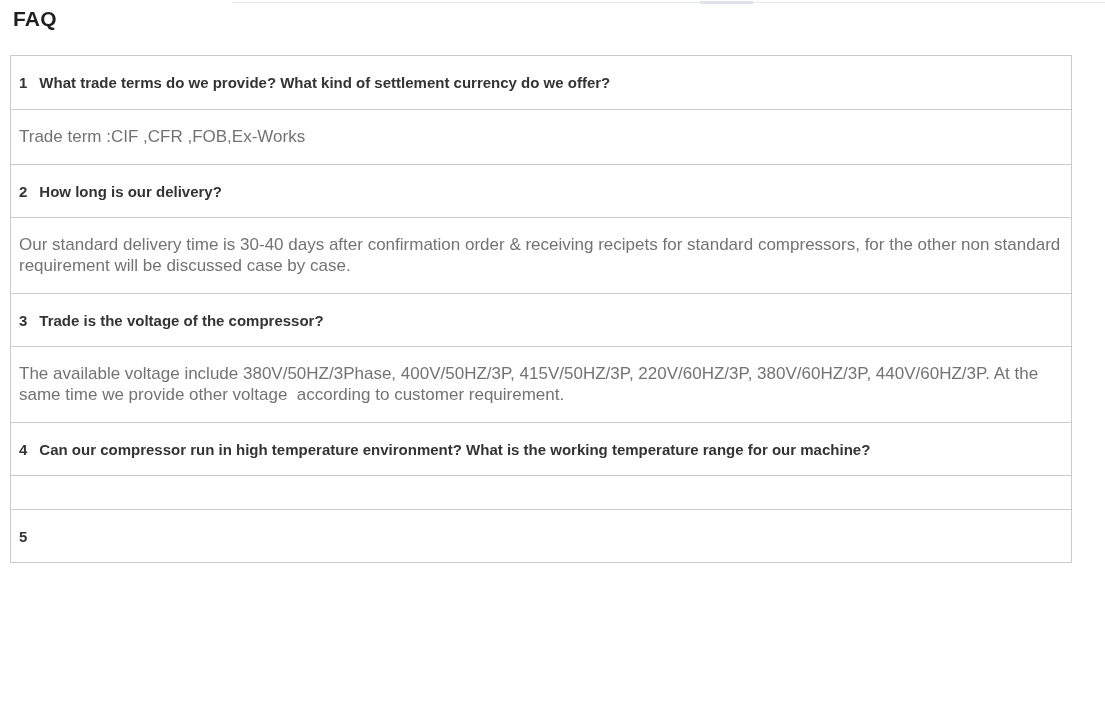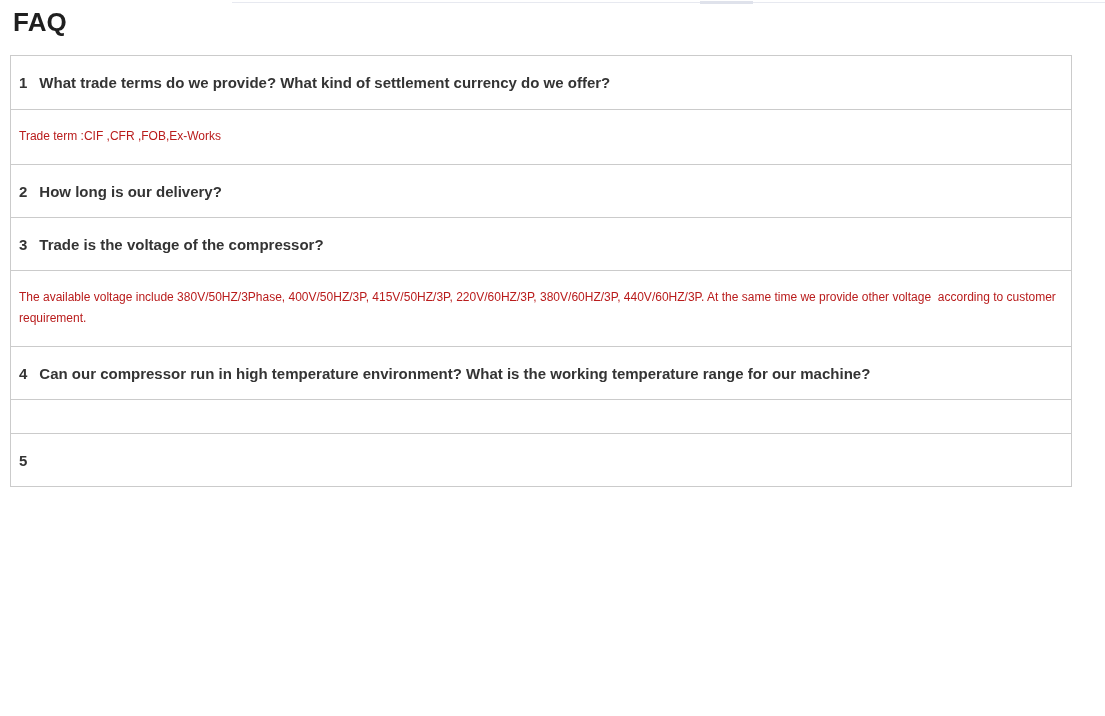--- a/index.html
+++ b/index.html
@@ -24,21 +24,21 @@
     top: 1px;
     left: 700px;
     width: 53px;
     height: 3px;
     background: #dfe2eb;
   }
   .page-title {
     position: absolute;
     top: 7px;
     left: 13px;
-    font-size: 26px;
+    font-size: 21px;
     font-weight: bold;
     color: #1f1f1f;
     letter-spacing: 0.2px;
   }
   .faq-table {
     position: absolute;
     top: 55px;
     left: 10px;
     width: 1062px;
     border: 1px solid #cbcbcb;
@@ -54,22 +54,22 @@
     font-size: 15px;
     font-weight: bold;
     color: #343434;
   }
   .q-num {
     flex: 0 0 auto;
     margin-right: 12px;
   }
   .row-a {
     padding: 16px 10px 17px 8px;
-    font-size: 12px;
-    color: #b91c1c;
+    font-size: 17px;
+    color: #737373;
   }
   .row-a p {
     line-height: 21px;
     white-space: pre-wrap;
   }
 </style>
 </head>
 <body>
 
 <div class="top-divider"></div>
@@ -84,20 +84,23 @@
     <span>What trade terms do we provide? What kind of settlement currency do we offer?</span>
   </div>
   <div class="faq-row row-a">
     <p>Trade term :CIF ,CFR ,FOB,Ex-Works</p>
   </div>
 
   <div class="faq-row row-q">
     <span class="q-num">2</span>
     <span>How long is our delivery?</span>
   </div>
+  <div class="faq-row row-a">
+    <p>Our standard delivery time is 30-40 days after confirmation order &amp; receiving recipets for standard compressors, for the other non standard requirement will be discussed case by case.</p>
+  </div>
 
   <div class="faq-row row-q">
     <span class="q-num">3</span>
     <span>Trade is the voltage of the compressor?</span>
   </div>
   <div class="faq-row row-a">
     <p>The available voltage include 380V/50HZ/3Phase, 400V/50HZ/3P, 415V/50HZ/3P, 220V/60HZ/3P, 380V/60HZ/3P, 440V/60HZ/3P. At the same time we provide other voltage  according to customer requirement.</p>
   </div>
 
   <div class="faq-row row-q">

